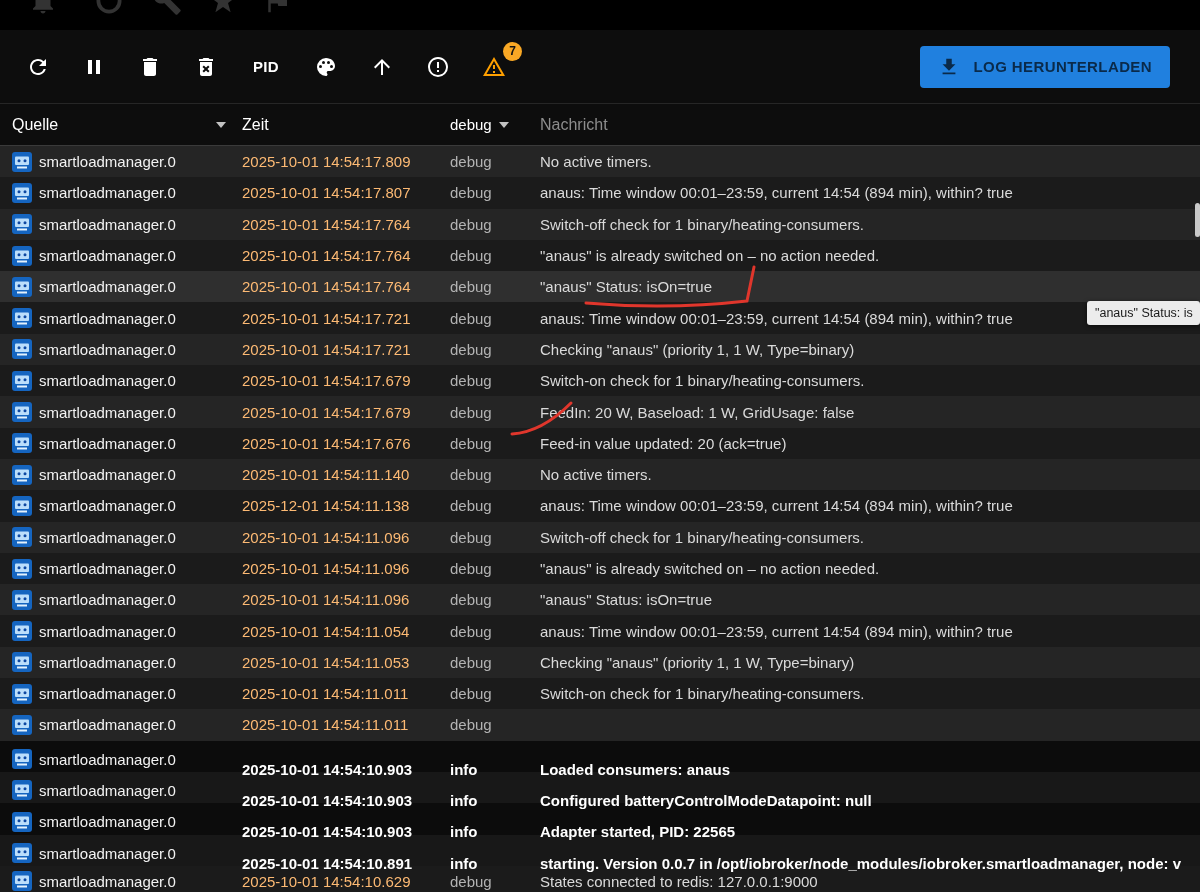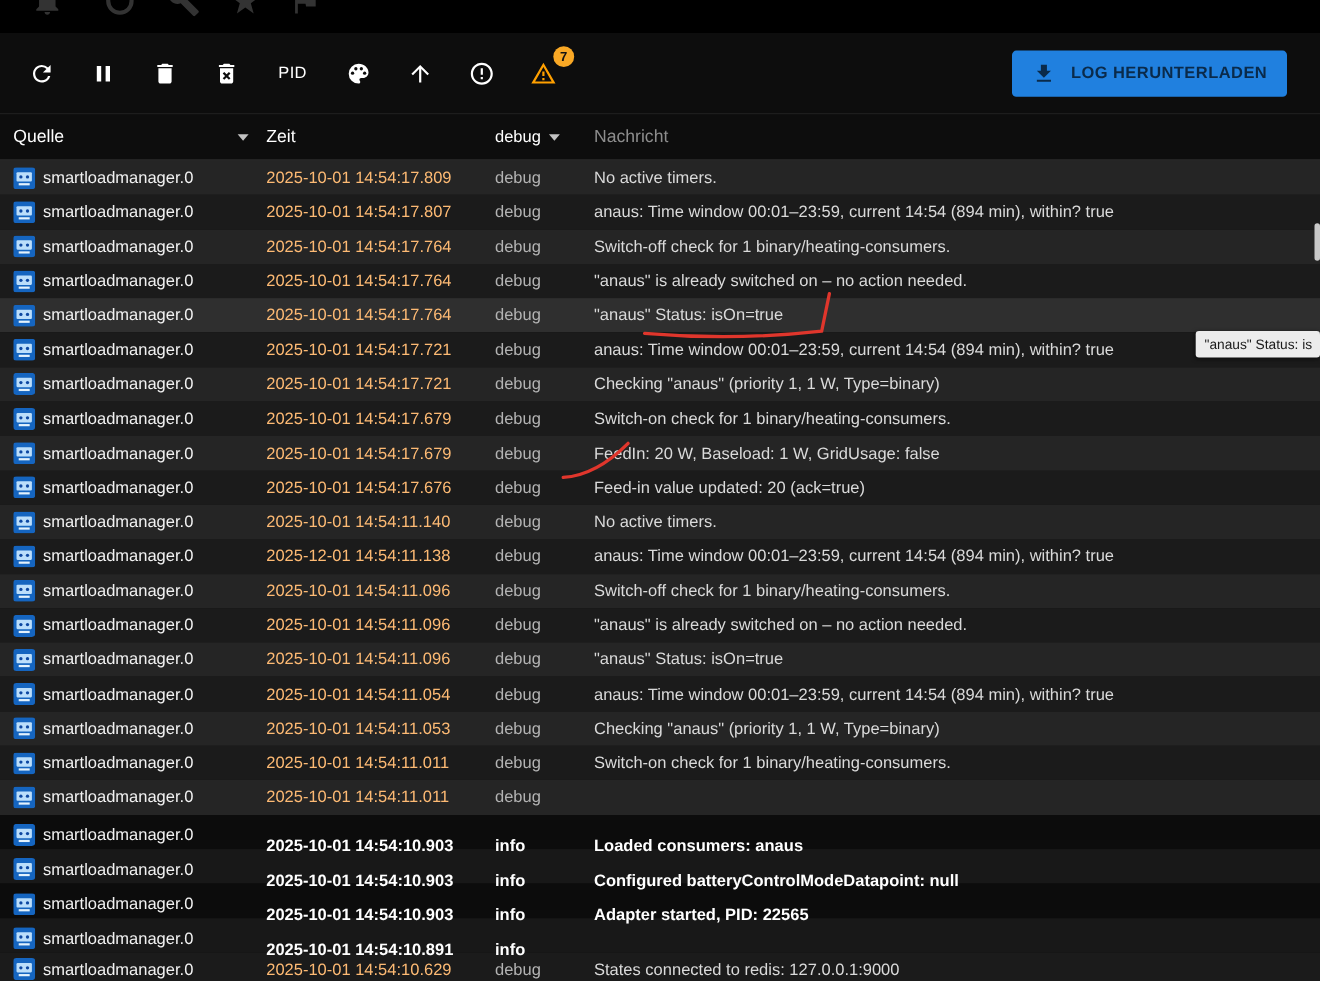--- a/index.html
+++ b/index.html
@@ -25,21 +25,21 @@
     margin-right:24px; background:transparent; border:none; cursor:pointer; position:relative;
     color:#fff; font-size:15px;
   }
   .icon-btn svg { width:24px; height:24px; fill:#fff; }
   .icon-btn.warn svg { fill:#ffa000; }
   .badge {
     position:absolute; top:-4px; right:-12px; width:19px; height:19px; border-radius:50%;
     background:#f9a825; color:#131313; font-size:12px; font-weight:700;
     display:flex; align-items:center; justify-content:center;
   }
-  .pid-btn { font-weight:400; letter-spacing:.3px; width:40px; }
+  .pid-btn { font-weight:700; letter-spacing:.3px; width:40px; }
   .download-btn {
     margin-left:auto; margin-right:8px; display:flex; align-items:center; gap:14px;
     background:#2080df; color:#0a2a4a; border:none; border-radius:4px;
     height:42px; padding:0 18px; font-size:15px; font-weight:600; letter-spacing:.4px;
     cursor:pointer; font-family:"Liberation Sans", sans-serif;
   }
   .download-btn svg { width:22px; height:22px; fill:#0a2a4a; }
 
   
   .table-header {
@@ -525,20 +525,21 @@
           <rect width="20" height="20" rx="3" fill="#1565c0"></rect>
           <rect x="3" y="4.5" width="14" height="8.5" rx="1" fill="#bbdefb"></rect>
           <circle cx="7" cy="8.8" r="1.5" fill="#0d47a1"></circle>
           <circle cx="13" cy="8.8" r="1.5" fill="#0d47a1"></circle>
           <rect x="5" y="14.5" width="10" height="2" fill="#e3f2fd"></rect>
         </svg>
         <span class="src-text">smartloadmanager.0</span>
       </div>
       <div class="c-time">2025-10-01 14:54:10.891</div>
       <div class="c-sev">info</div>
+      <div class="c-msg">starting. Version 0.0.7 in /opt/iobroker/node_modules/iobroker.smartloadmanager, node: v</div>
     </div>
     <div class="log-row debug">
       <div class="c-src">
         <svg viewBox="0 0 20 20">
           <rect width="20" height="20" rx="3" fill="#1565c0"></rect>
           <rect x="3" y="4.5" width="14" height="8.5" rx="1" fill="#bbdefb"></rect>
           <circle cx="7" cy="8.8" r="1.5" fill="#0d47a1"></circle>
           <circle cx="13" cy="8.8" r="1.5" fill="#0d47a1"></circle>
           <rect x="5" y="14.5" width="10" height="2" fill="#e3f2fd"></rect>
         </svg>

